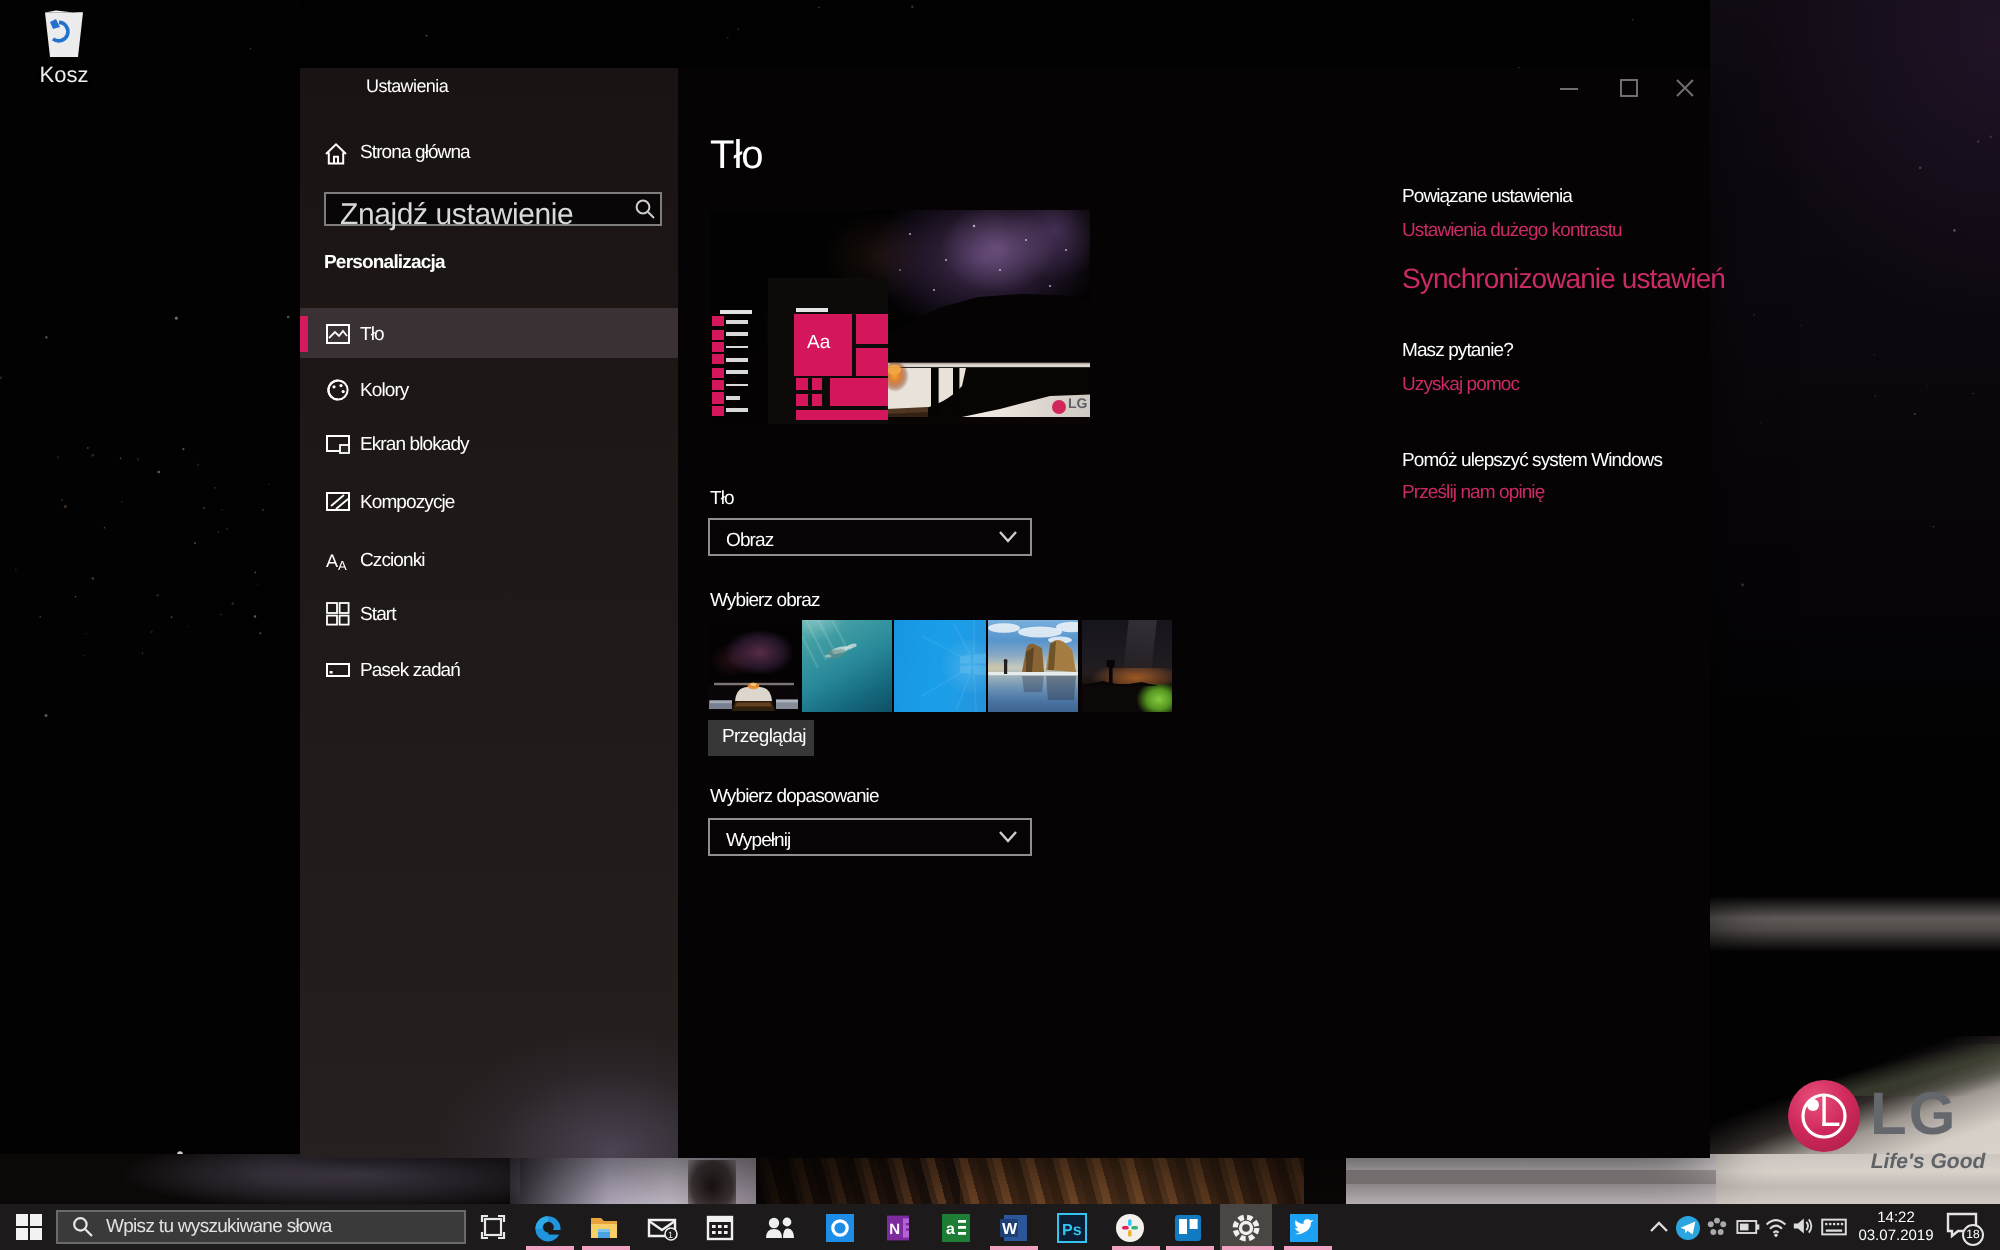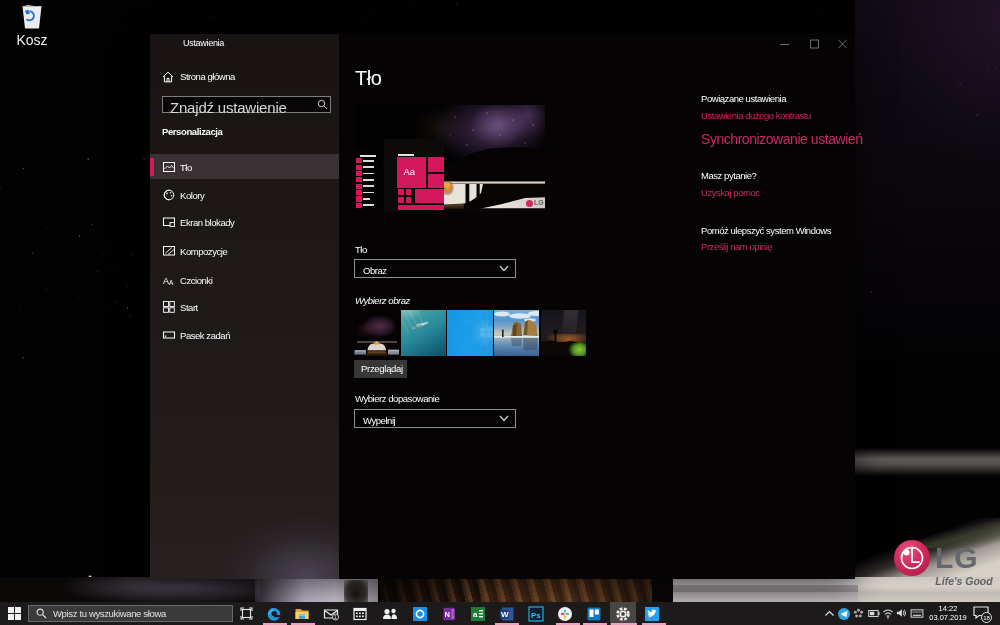--- a/index.html
+++ b/index.html
@@ -189,21 +189,21 @@
 </svg>
 <div class="abs" style="left:935px;top:541px;width:60px;color:#64676c;font-size:30px;font-weight:bold;letter-spacing:1px;">LG</div>
 <div class="abs" style="left:933px;top:575px;width:62px;color:#5f6267;font-size:10.5px;font-weight:bold;text-align:center;font-style:italic;">Life's Good</div>
 
 <svg class="abs" style="left:21px;top:5px;" width="22" height="25" viewBox="0 0 22 25">
   <polygon points="1.5,1.2 20.5,1.2 18,23.5 4,23.5" fill="#ececee"></polygon>
   <polygon points="1.5,1.2 7,0.2 20,1.8 20.5,1.2" fill="#f8f8fa"></polygon>
   <polygon points="4,6 7,4.5 9,8.5 5.5,9.5" fill="#2271cc"></polygon>
   <path d="M8.5 6.2 a4.6 4.6 0 1 1 -3 8.2" fill="none" stroke="#2271cc" stroke-width="1.8"></path>
 </svg>
-<div class="abs" style="left:6px;top:32px;width:52px;text-align:center;color:#eee;font-size:14px;text-shadow:0 1px 2px #000;">Kosz</div>
+<div class="abs" style="left:6px;top:32px;width:52px;text-align:center;color:#eee;font-size:11px;text-shadow:0 1px 2px #000;">Kosz</div>
 
 <div id="win" class="abs" style="left:150px;top:34px;width:705px;height:545px;background:#050303;box-shadow:0 8px 30px rgba(0,0,0,0.6);"></div>
 
 <div class="abs" style="left:150px;top:34px;width:189px;height:545px;background:linear-gradient(180deg,#191413 0%,#1d1816 30%,#201b1a 60%,#231d1c 85%,#262020 100%);"></div>
 <div class="abs" style="left:220px;top:505px;width:119px;height:74px;background:radial-gradient(85% 95% at 72% 96%, rgba(128,118,152,0.42), rgba(70,64,86,0.2) 58%, rgba(0,0,0,0) 88%);"></div>
 
 <div class="abs" style="left:183px;top:38px;color:#fff;font-size:9px;letter-spacing:-0.3px;">Ustawienia</div>
 
 <svg class="abs" style="left:776px;top:38px;" width="76" height="12" viewBox="0 0 76 12">
   <rect x="4" y="6" width="9" height="1" fill="#6f6f6f"></rect>
@@ -373,21 +373,21 @@
     </div>
 </div>
 
 <div class="abs" style="left:355px;top:244px;color:#fff;font-size:9.5px;letter-spacing:-0.45px;">Tło</div>
 <div class="abs" style="left:354px;top:259px;width:162px;height:19px;background:#060404;border:1px solid #8f8f8f;"></div>
 <div class="abs" style="left:363px;top:264.5px;color:#fff;font-size:9.5px;letter-spacing:-0.45px;">Obraz</div>
 <svg class="abs" style="left:499px;top:265px;" width="10" height="7" viewBox="0 0 10 7">
     <path d="M1 1 L5 5.5 L9 1" fill="none" stroke="#d0d0d0" stroke-width="1.2"></path>
   </svg>
 
-<div class="abs" style="left:355px;top:295px;color:#fff;font-size:9.5px;letter-spacing:-0.45px;font-style:italic;">Wybierz obraz</div>
+<div class="abs" style="left:355px;top:295px;color:#fff;font-size:9.5px;letter-spacing:-0.45px;">Wybierz obraz</div>
 
 <div id="thumbs">
     <div class="abs" style="left:354px;top:310px;width:45.2px;height:45.5px;overflow:hidden;background:#040203;">
       <div class="abs" style="left:6px;top:3px;width:36px;height:24px;background:radial-gradient(60% 60% at 55% 55%, rgba(152,78,122,0.56), rgba(98,58,112,0.32) 55%, rgba(0,0,0,0) 80%);"></div>
       <div class="abs" style="left:2px;top:12px;width:20px;height:16px;background:radial-gradient(70% 70% at 50% 50%, rgba(120,45,60,0.28), rgba(0,0,0,0) 80%);"></div>
       <svg class="abs" style="left:0;top:0;" width="46" height="46" viewBox="0 0 46 46">
         <rect x="3" y="31.4" width="40" height="1.3" fill="rgba(190,180,175,0.65)"></rect>
         <rect x="0" y="32.8" width="46" height="12.7" fill="#0a0506"></rect>
         <path d="M13.5 40.5 Q 14 34.8 18 33.8 Q 22.8 32.8 27.5 33.8 Q 31.5 34.8 32 40.5 Z" fill="#ddd6cc"></path>
         <ellipse cx="22.7" cy="33" rx="3" ry="1.6" fill="rgba(235,140,48,0.9)"></ellipse>

